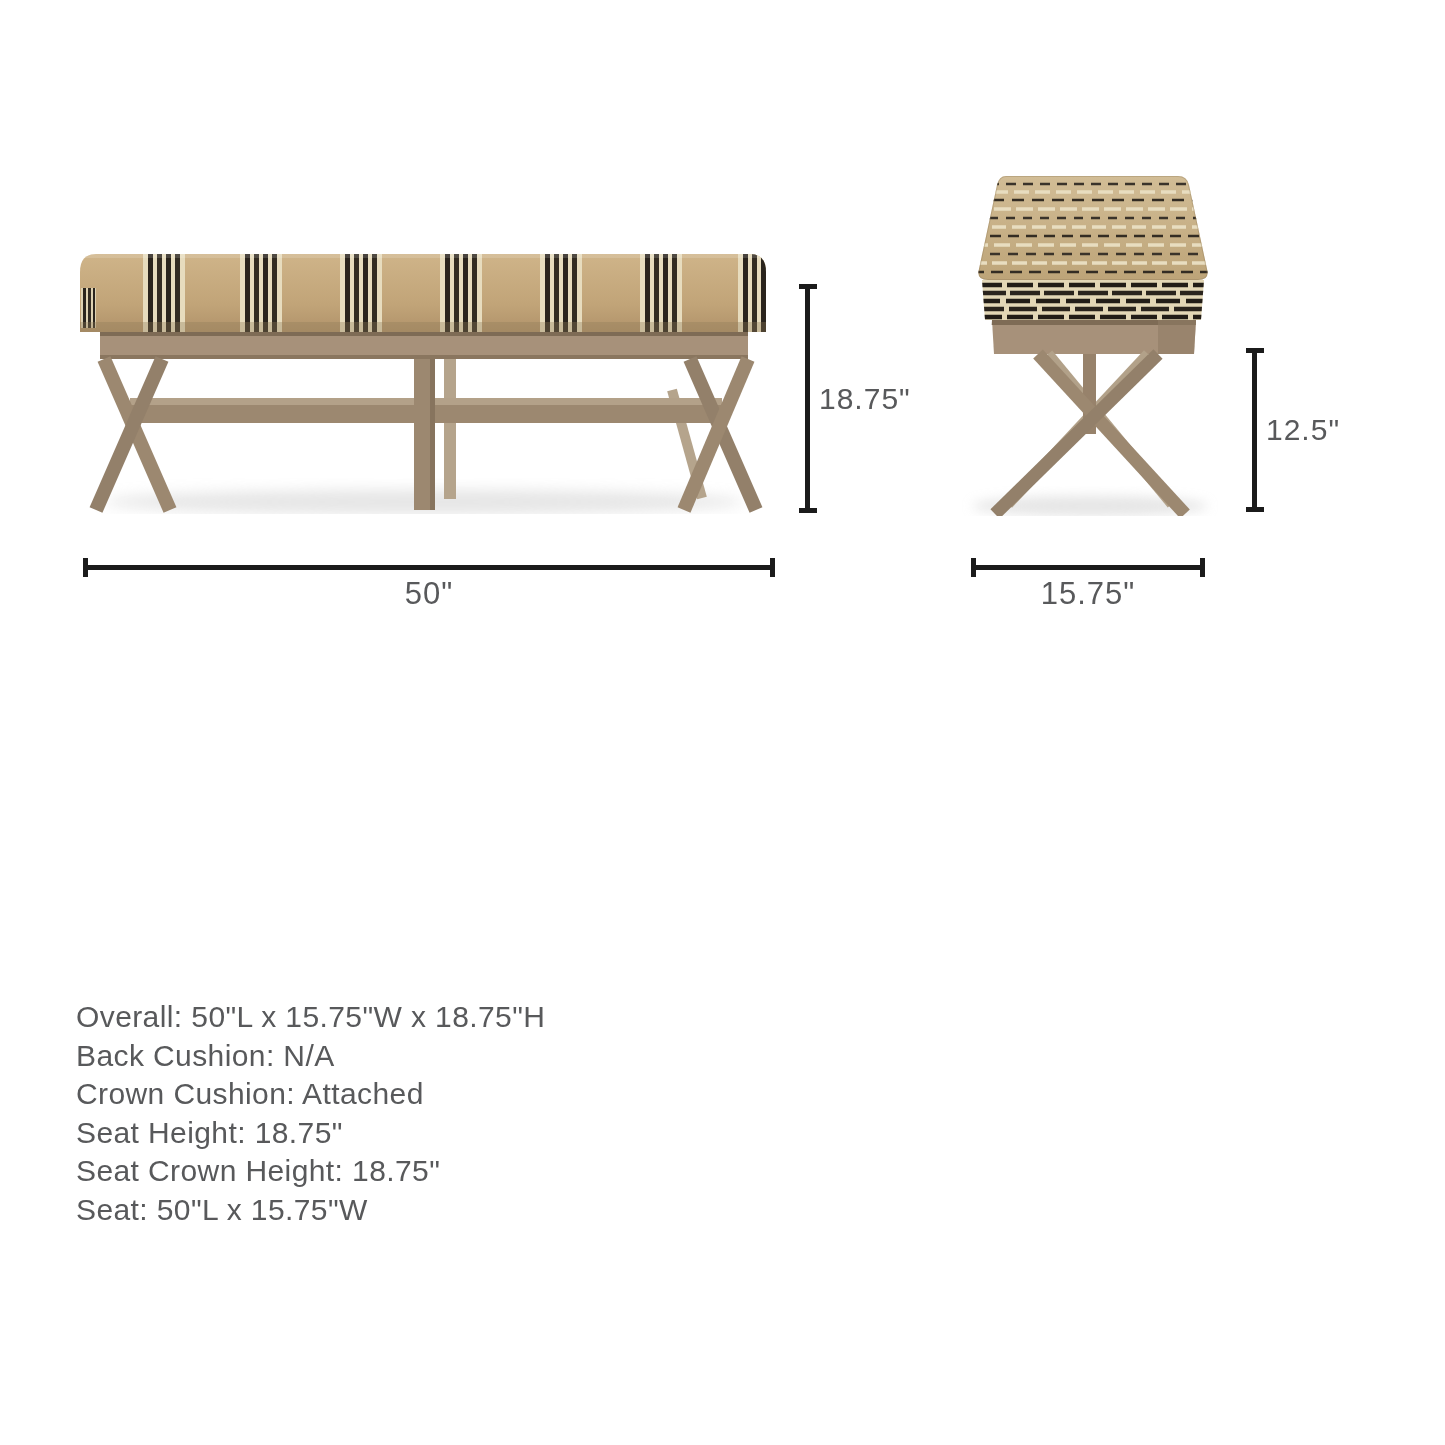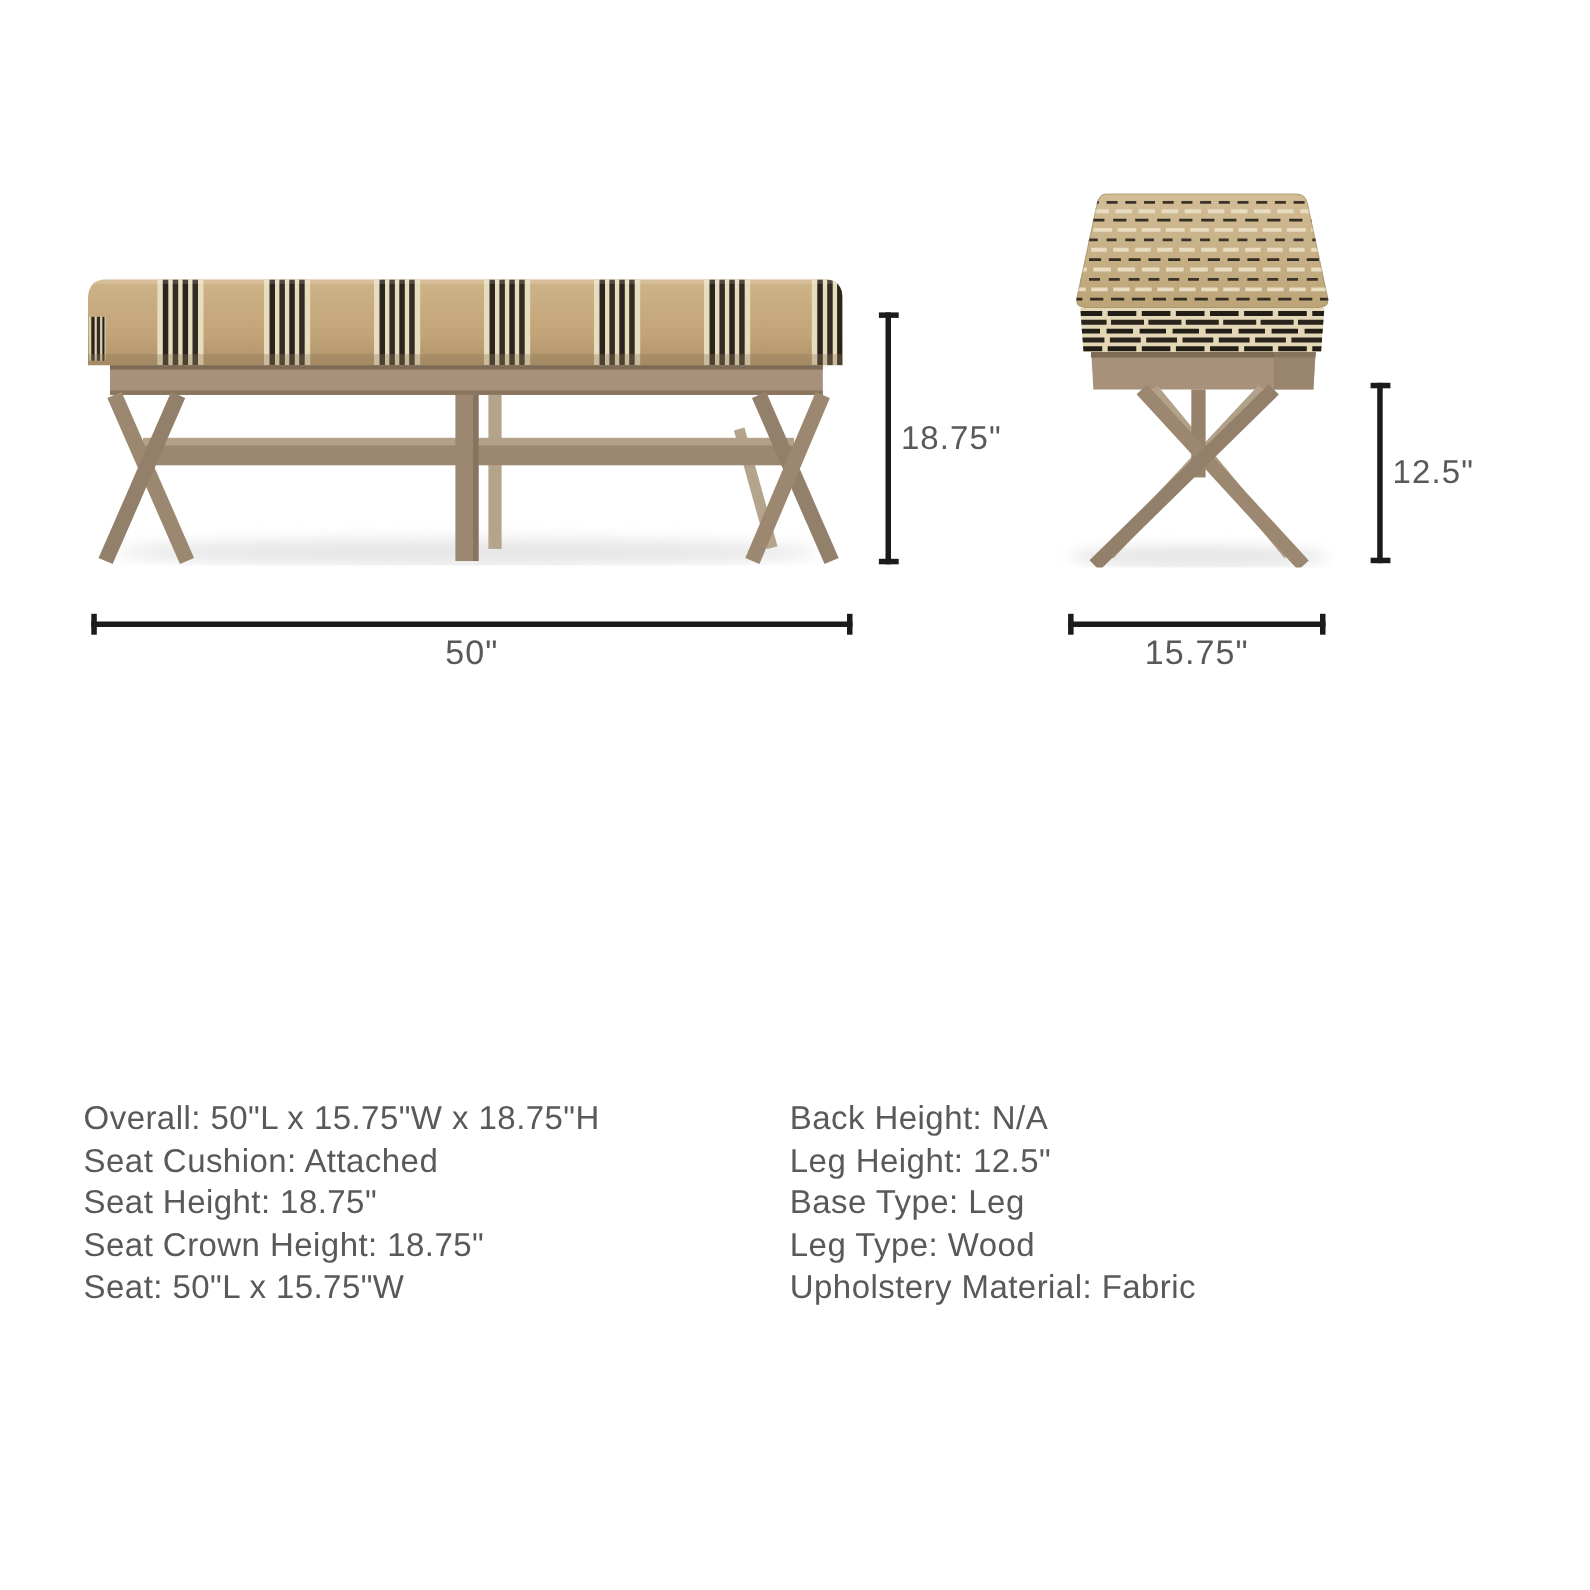--- a/index.html
+++ b/index.html
@@ -203,27 +203,21 @@
 
   <div class="hdim" style="left:971px;top:558px;width:234px">
     <span class="cap left"></span>
     <span class="hline"></span>
     <span class="cap right"></span>
     <span class="hlabel">15.75"</span>
   </div>
 
   <div class="spec-col" style="left:76px;top:998px">
       <div>Overall: 50"L x 15.75"W x 18.75"H</div>
-      <div>Seat Cushion: Attached</div>
+      <div>Back Cushion: N/A</div>
+      <div>Crown Cushion: Attached</div>
       <div>Seat Height: 18.75"</div>
       <div>Seat Crown Height: 18.75"</div>
       <div>Seat: 50"L x 15.75"W</div>
     </div>
 
-  <div class="spec-col" style="left:718px;top:998px">
-      <div>Back Height: N/A</div>
-      <div>Leg Height: 12.5"</div>
-      <div>Base Type: Leg</div>
-      <div>Leg Type: Wood</div>
-      <div>Upholstery Material: Fabric</div>
-    </div>
 
 </div>
 
 </body></html>

